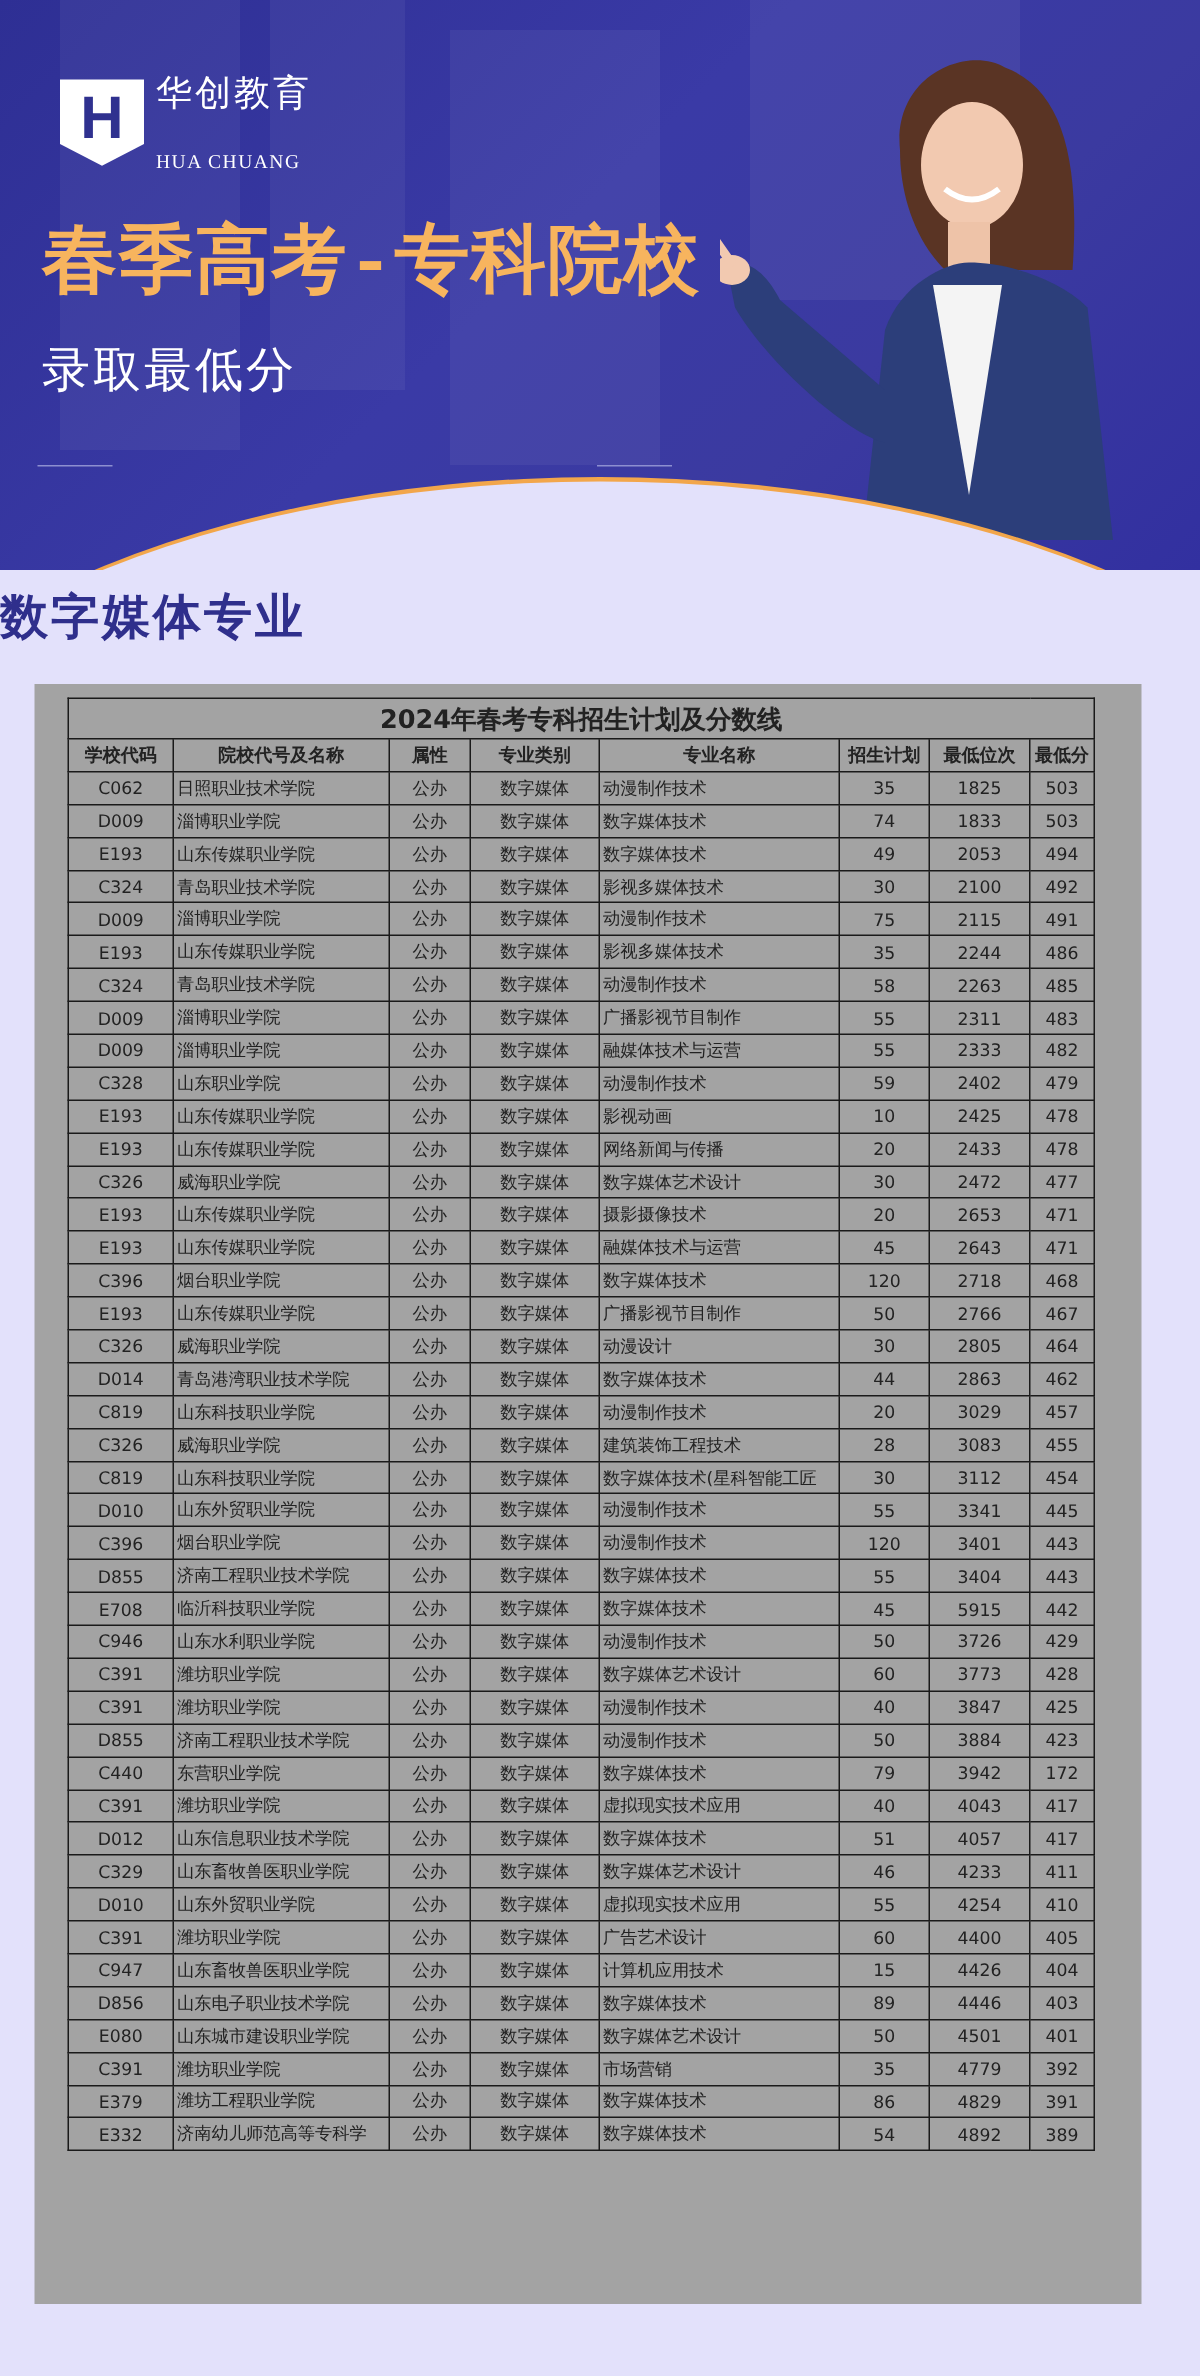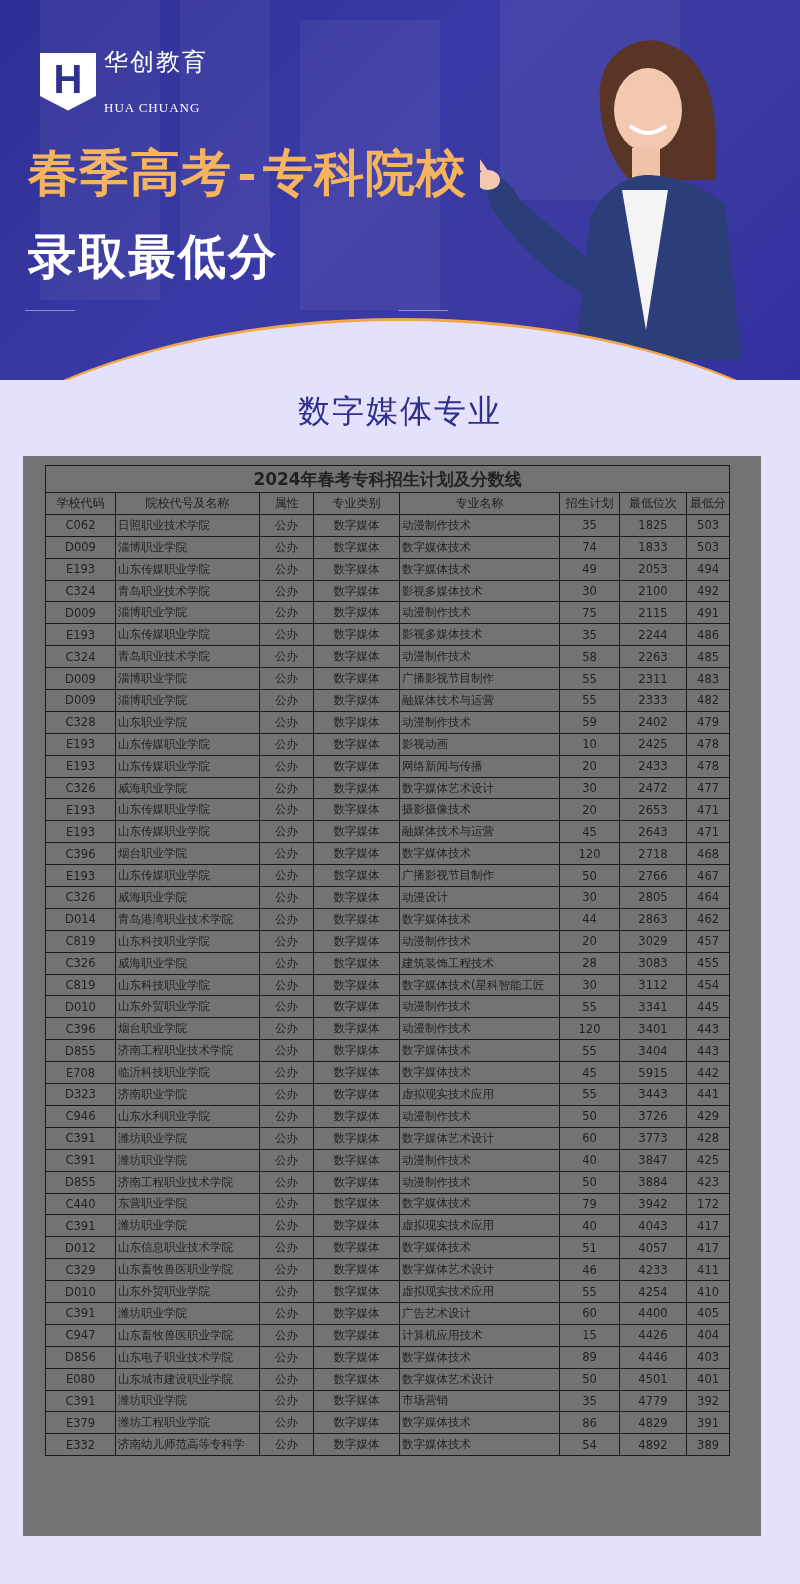--- a/index.html
+++ b/index.html
@@ -29,43 +29,43 @@
   .logo-text { margin-left: 8px; color: #fff; }
   .logo-cn { font-size: 24px; letter-spacing: 2px; line-height: 28px; }
   .logo-en { font-family: "Liberation Serif", serif; font-size: 13px; letter-spacing: 1px; line-height: 14px; margin-top: 25px; }
 
   .title1 {
     position: absolute; left: 28px; top: 140px; color: #f7b45e;
     font-size: 50px; font-weight: bold; letter-spacing: 1px; font-family: Liberation Mono, monospace;
   }
   .title2 {
     position: absolute; left: 28px; top: 225px; color: #ffffff;
-    font-size: 48px; font-weight: bold; letter-spacing: 2px; text-align: center;
+    font-size: 32px; font-weight: normal; letter-spacing: 2px; text-align: center;
   }
   .deco-line { position: absolute; top: 310px; width: 50px; height: 1px; background: #8d8fd0; }
 
   .person { position: absolute; left: 480px; top: 30px; width: 290px; height: 330px; }
 
   .section-title {
-    position: absolute; left: 0; top: 390px; width: 800px; text-align: center;
-    color: #2f2f8c; font-size: 32px; font-weight: normal; letter-spacing: 2px;
+    position: absolute; left: 0; top: 390px; width: 800px; text-align: left;
+    color: #2f2f8c; font-size: 32px; font-weight: bold; letter-spacing: 2px;
   }
 
   .card {
-    position: absolute; left: 23px; top: 456px; width: 738px; height: 1080px; background: #737373;
+    position: absolute; left: 23px; top: 456px; width: 738px; height: 1080px; background: #a3a3a3;
   }
   table.grid {
     position: absolute; left: 22px; top: 9px; width: 684px;
     border-collapse: collapse; table-layout: fixed;
   }
   table.grid td, table.grid th {
     border: 1px solid #1a1a1a; height: 21.9px; font-size: 11.5px; color: #222;
     white-space: nowrap; overflow: hidden; font-weight: normal; padding: 0 2px;
   }
-  table.grid th { font-weight: normal; font-size: 12px; text-align: center; }
+  table.grid th { font-weight: bold; font-size: 12px; text-align: center; }
   .caption-cell { height: 27px !important; font-size: 17px !important; font-weight: bold !important; text-align: center; }
   .c { text-align: center; }
   .l { text-align: left; }
 </style>
 </head>
 <body>
 
 <div class="hero">
   <div class="bldg" style="left:40px;top:0;width:120px;height:300px;"></div>
   <div class="bldg" style="left:180px;top:0;width:90px;height:260px;"></div>
@@ -385,30 +385,20 @@
           <td class="c">E708</td>
           <td class="l">临沂科技职业学院</td>
           <td class="c">公办</td>
           <td class="c">数字媒体</td>
           <td class="l">数字媒体技术</td>
           <td class="c">45</td>
           <td class="c">5915</td>
           <td class="c">442</td>
         </tr>
         <tr>
-          <td class="c">D323</td>
-          <td class="l">济南职业学院</td>
-          <td class="c">公办</td>
-          <td class="c">数字媒体</td>
-          <td class="l">虚拟现实技术应用</td>
-          <td class="c">55</td>
-          <td class="c">3443</td>
-          <td class="c">441</td>
-        </tr>
-        <tr>
           <td class="c">C946</td>
           <td class="l">山东水利职业学院</td>
           <td class="c">公办</td>
           <td class="c">数字媒体</td>
           <td class="l">动漫制作技术</td>
           <td class="c">50</td>
           <td class="c">3726</td>
           <td class="c">429</td>
         </tr>
         <tr>

